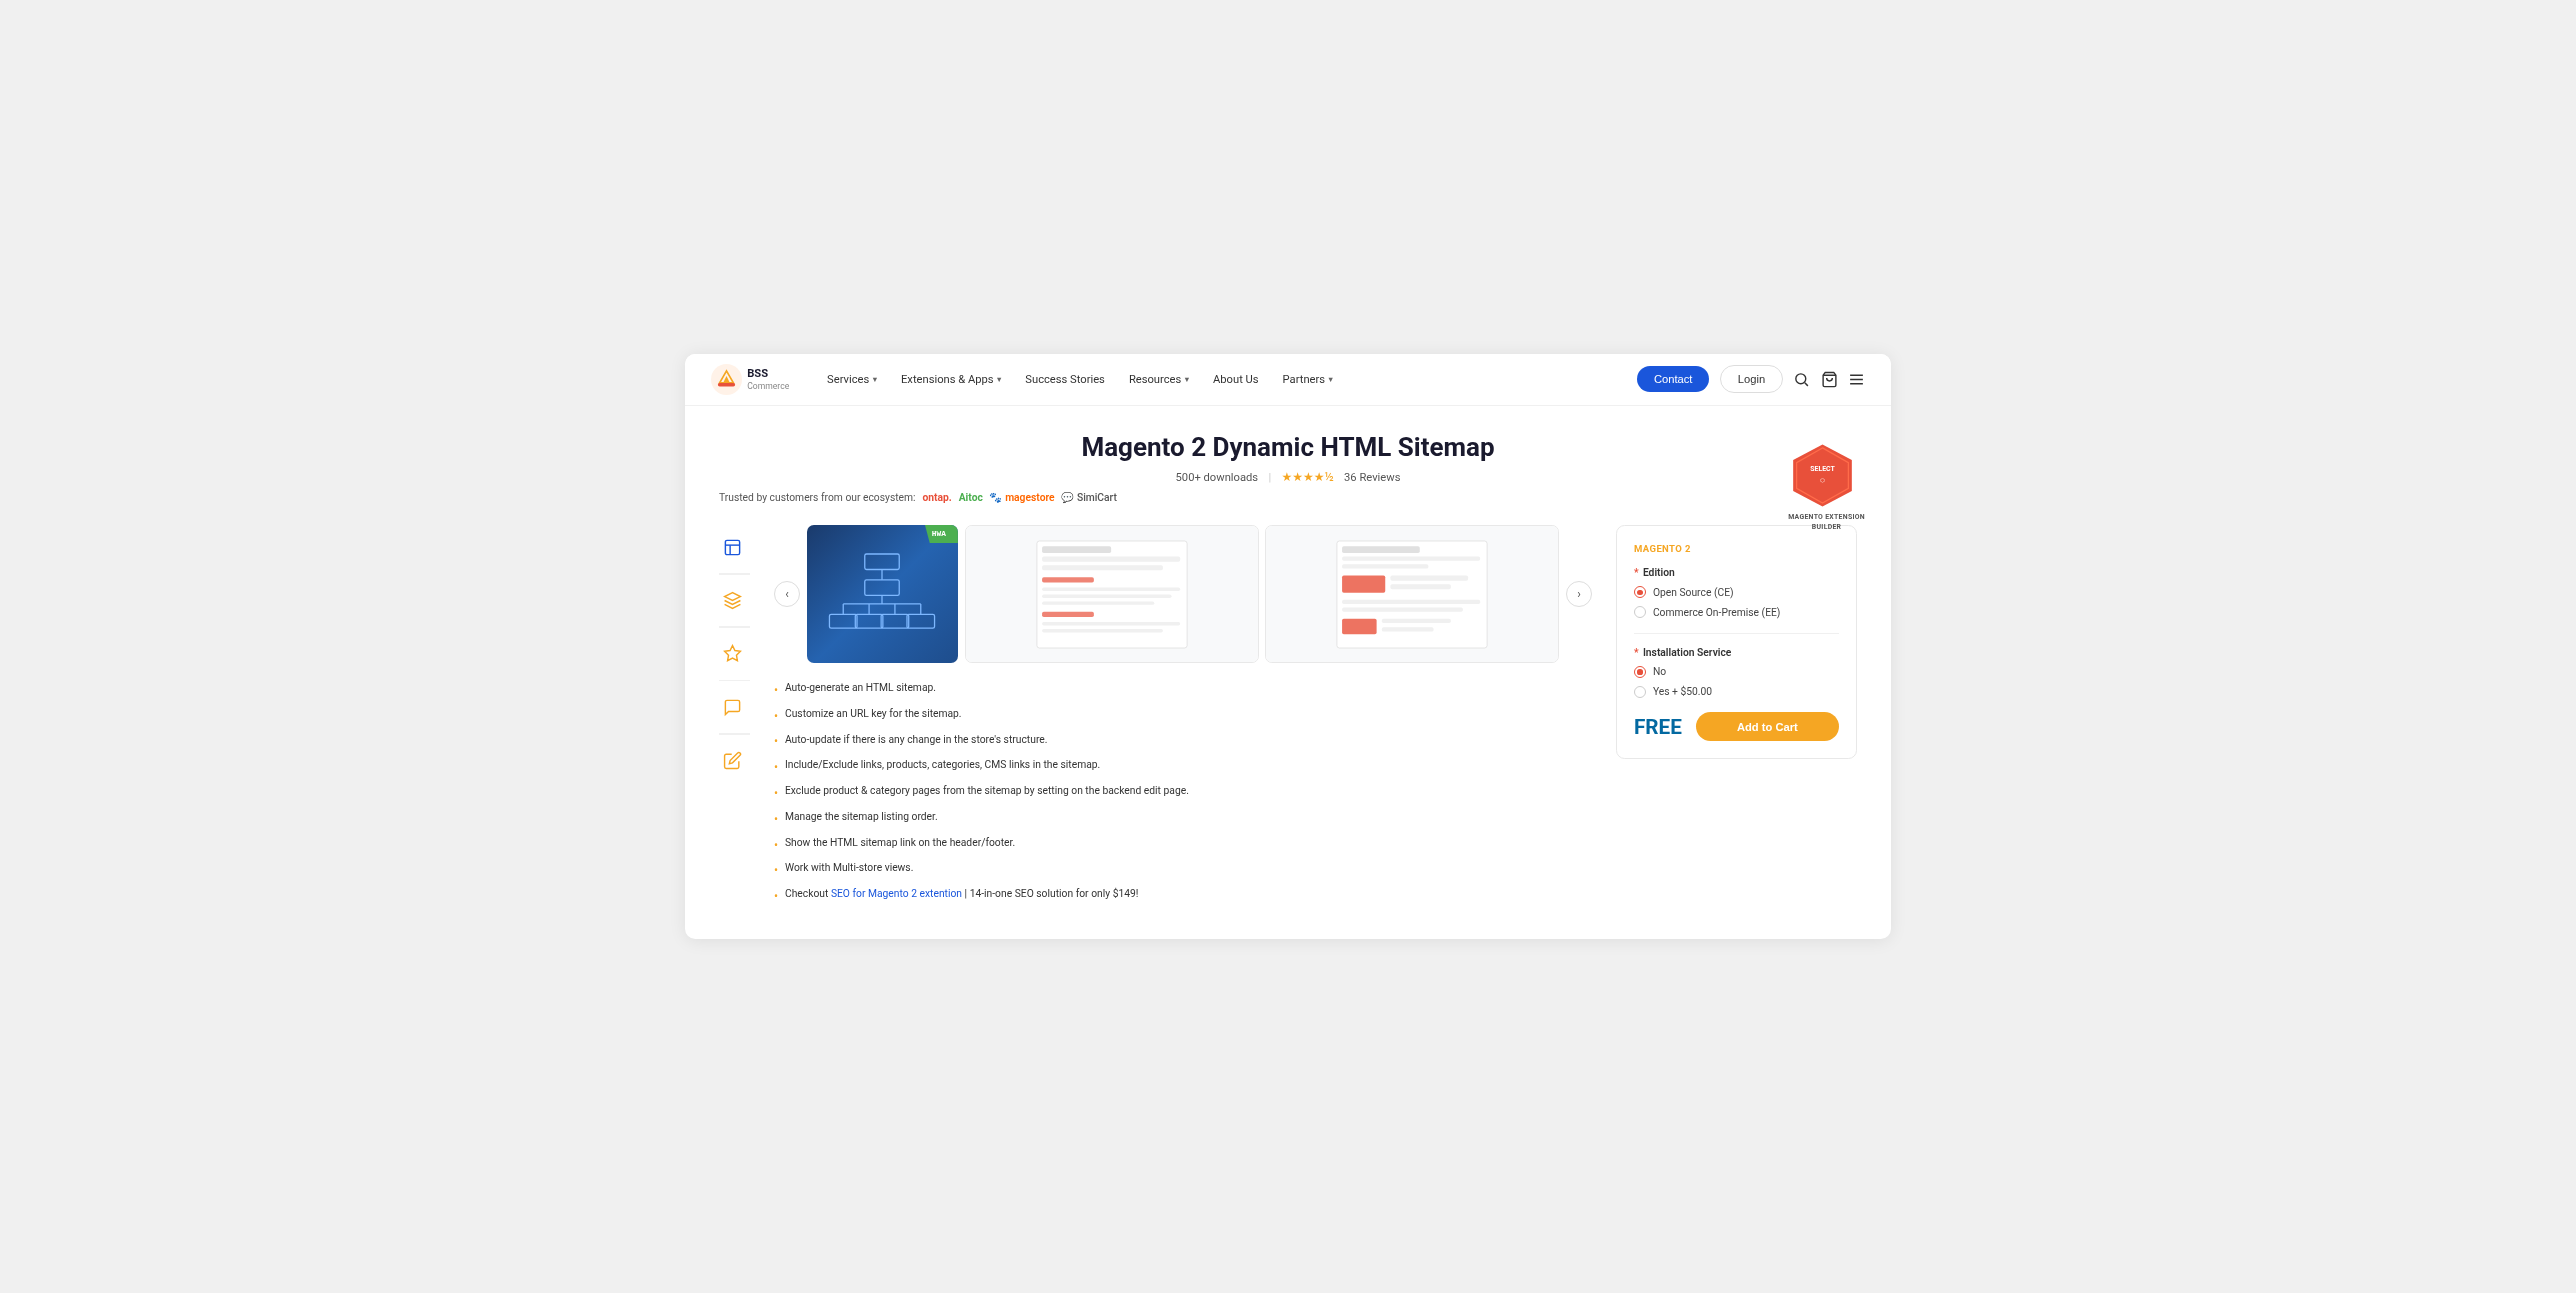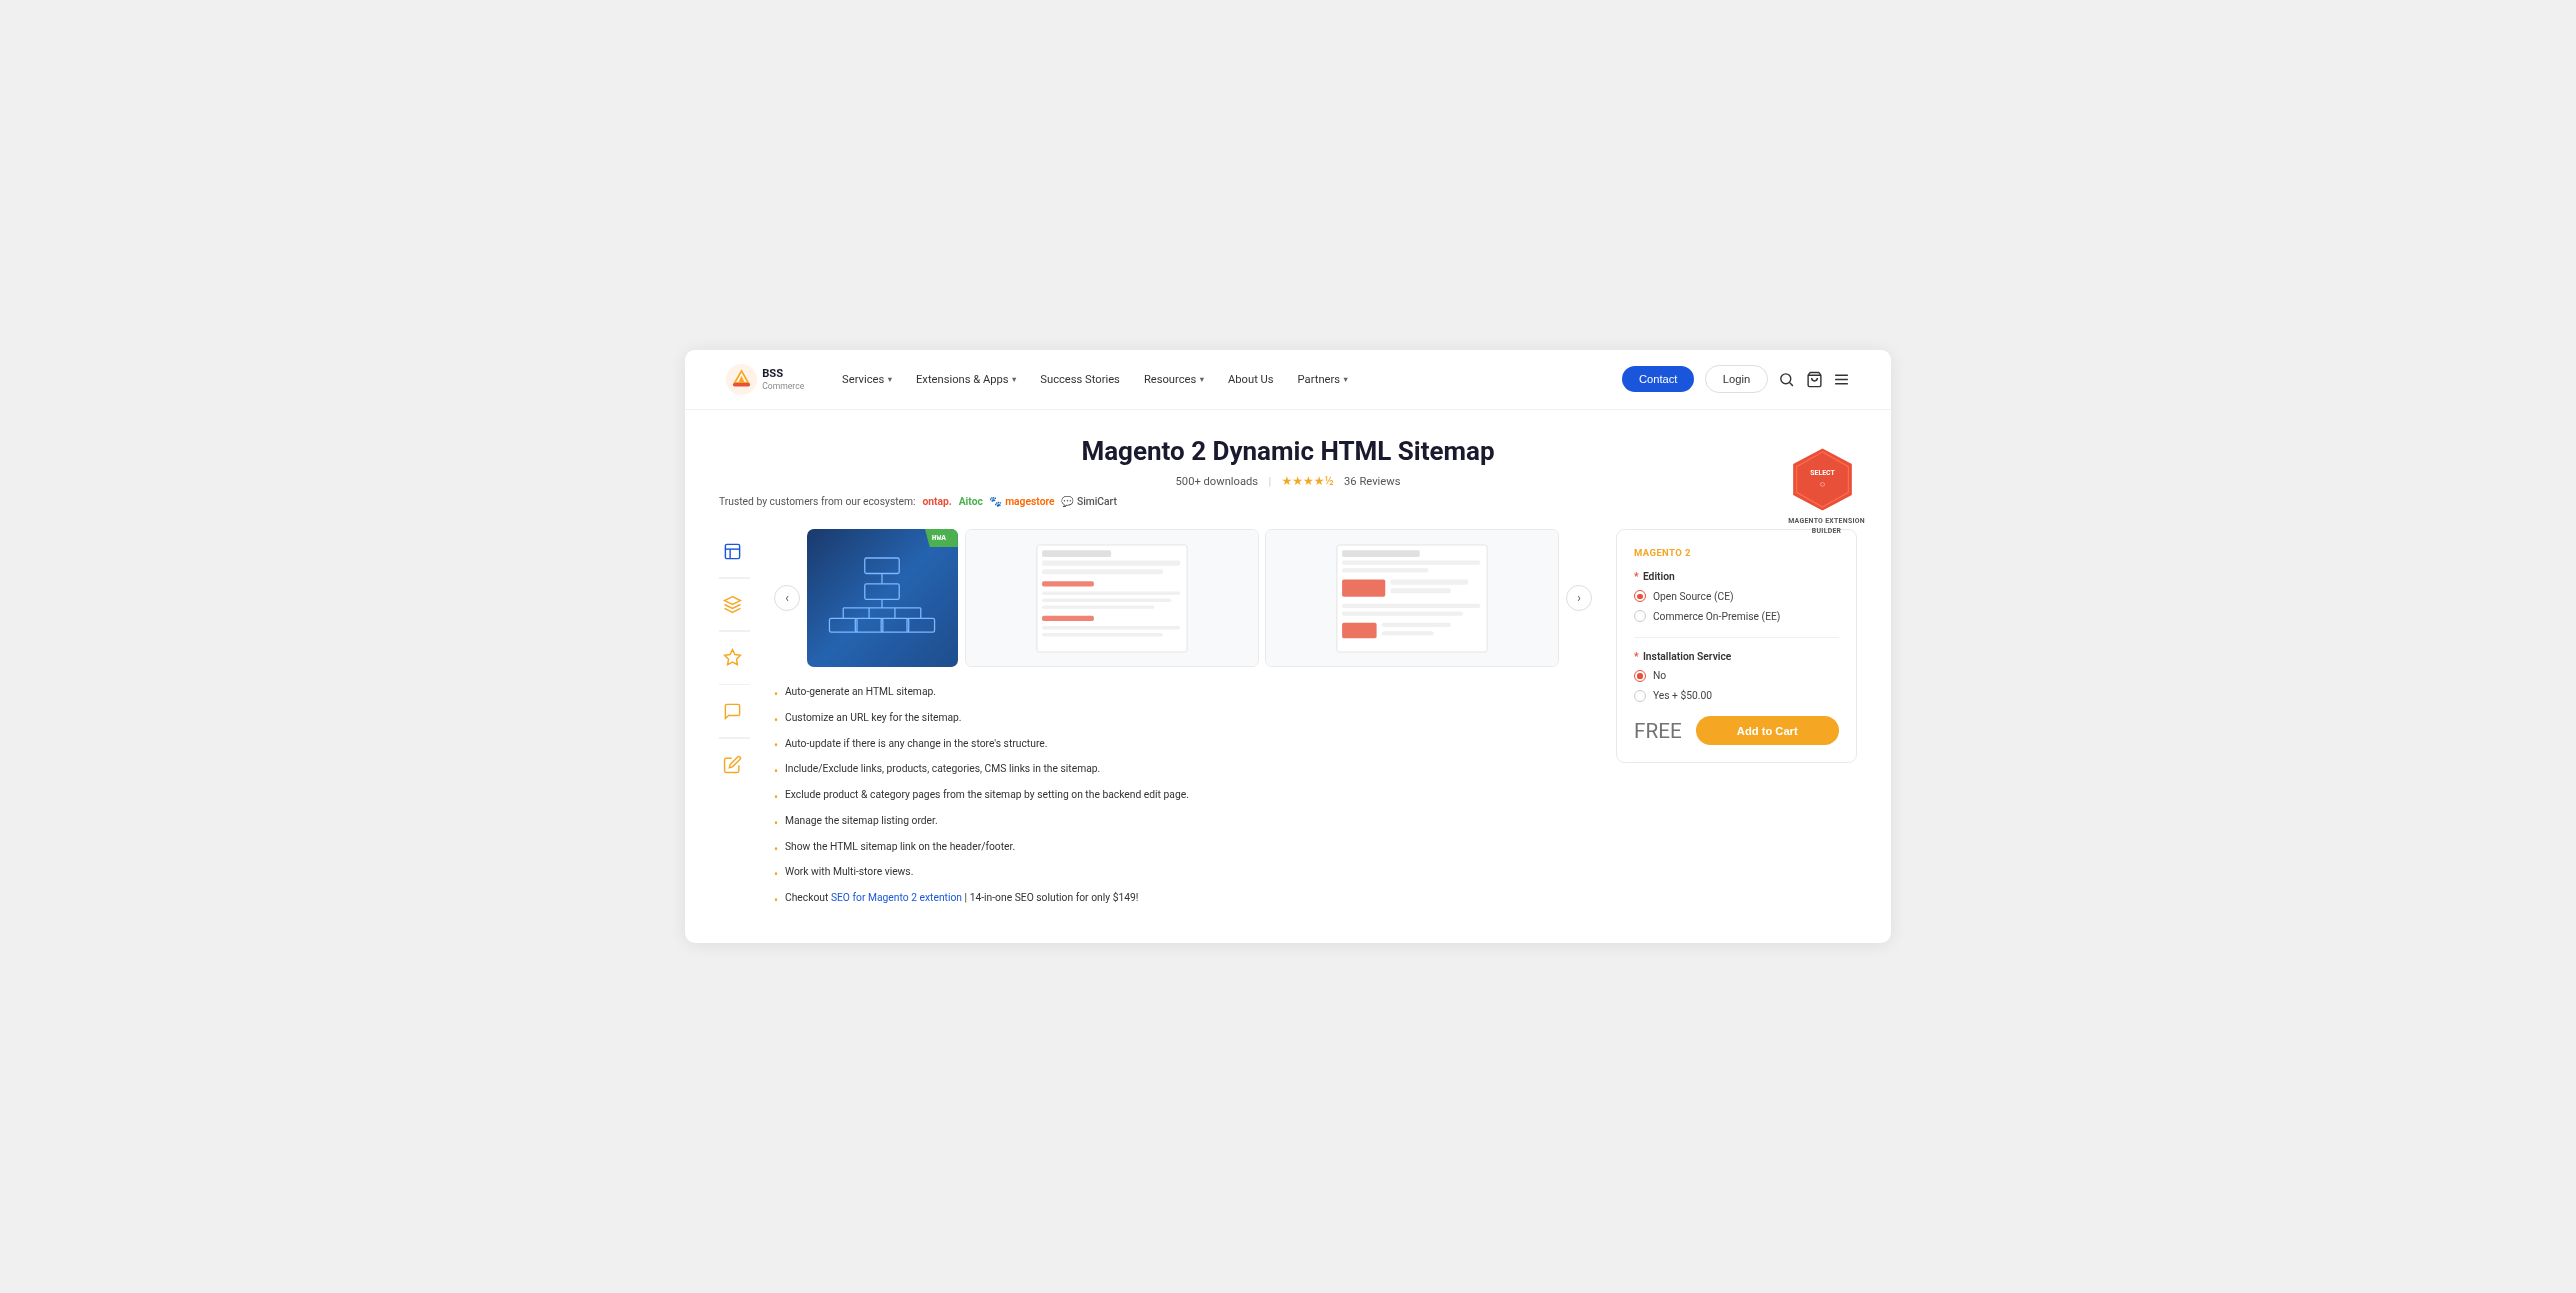--- a/index.html
+++ b/index.html
@@ -17,22 +17,22 @@
       border-radius: 10.3px;
       width: 100%;
       max-width: 1206px;
       box-shadow: 0 1.7px 17px rgba(0,0,0,0.08);
       overflow: hidden;
     }
     
     .header {
       display: flex;
       align-items: center;
-      padding: 0 41px;
-      height: 60px;
+      padding: 0 26px;
+      height: 52px;
       border-bottom: 0.9px solid #f0f0f0;
       background: #fff;
       position: relative;
     }
     .logo-area {
       display: flex;
       align-items: center;
       gap: 5.2px;
       margin-right: 27.6px;
     }
@@ -344,22 +344,22 @@
       margin: 12px 0;
     }
     .price-row {
       display: flex;
       align-items: center;
       gap: 13.8px;
       margin-top: 13.8px;
     }
     .price-free {
       font-size: 20.7px;
-      font-weight: 400;
-      color: #737373;
+      font-weight: 700;
+      color: #0369a1;
     }
     .btn-add-cart {
       background: #f5a623;
       color: #fff;
       border: none;
       border-radius: 17px;
       padding: 8.6px 19px;
       font-size: 11.2px;
       font-weight: 600;
       cursor: pointer;

